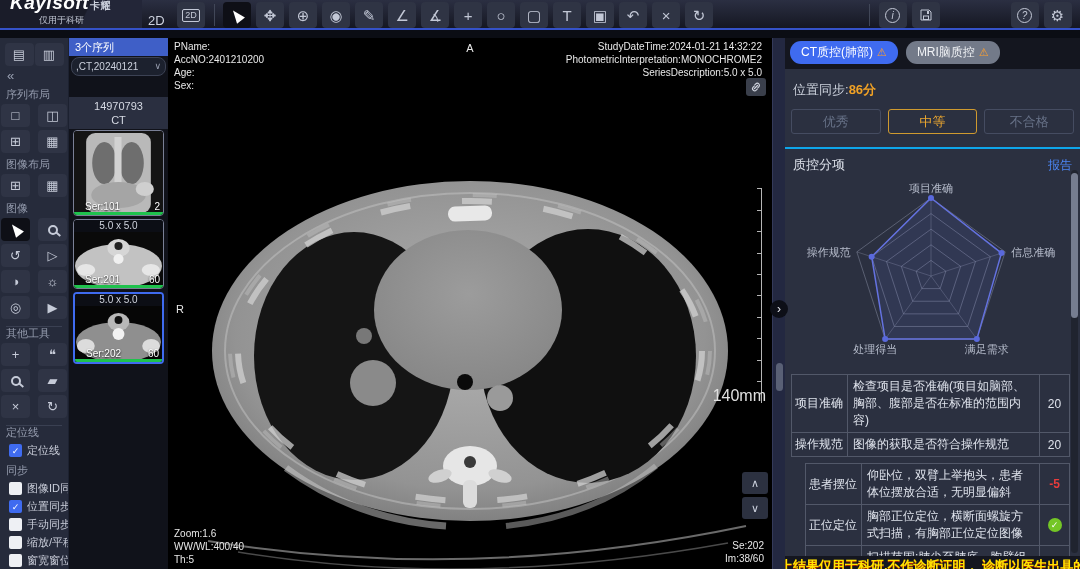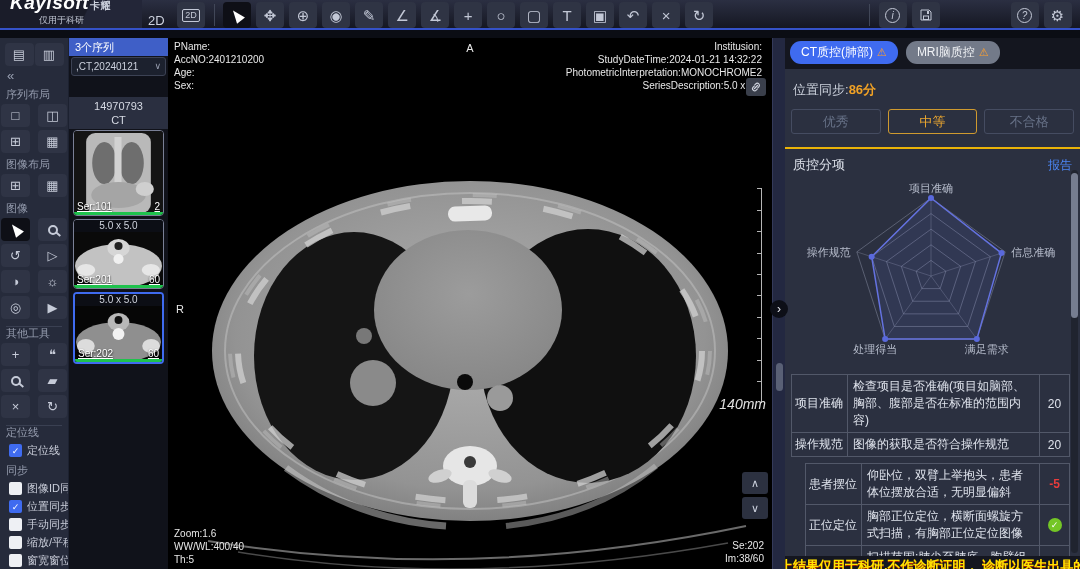--- a/index.html
+++ b/index.html
@@ -36,63 +36,63 @@
   .side-label.div{border-top:1px solid #3a4052;margin-top:7px;margin-right:6px;}
   .tool-grid{display:grid;grid-template-columns:repeat(2,29px);gap:3px 8px;justify-content:center;}
   .chk-row{display:flex;align-items:center;gap:5px;padding:1px 0 1px 9px;margin:1px 0;}
   .chk{width:13px;height:13px;border-radius:2px;background:#eef0f4;color:#fff;font-size:9px;display:flex;align-items:center;justify-content:center;flex:none;}
   .chk.on{background:#3f6bf0;}
   .chk-label{font-size:11px;color:#c9cdd9;white-space:nowrap;}
 
   
   .series-panel{position:absolute;top:38px;left:68px;width:100px;bottom:0;background:#10121a;border-left:1px solid #1c2130;}
   .series-header{height:18px;line-height:18px;background:#3f5fc7;color:#fff;font-size:11px;padding-left:6px;}
-  .series-select{height:19px;margin:1px 2px;border:1px solid #3c4254;border-radius:3px;background:#1c212e;color:#ccd1dd;font-size:10px;display:flex;align-items:center;padding:0 4px;justify-content:space-between;}
+  .series-select{height:19px;margin:1px 2px;border:1px solid #3c4254;border-radius:8px;background:#1c212e;color:#ccd1dd;font-size:10px;display:flex;align-items:center;padding:0 4px;justify-content:space-between;}
   .series-group-header{margin-top:21px;background:#2a2f40;color:#d5d9e3;font-size:11px;text-align:center;padding:2px 0;line-height:14px;}
   .thumbs{padding:1px 4px;}
   .thumb-card{position:relative;border:1px solid #7a8096;border-radius:4px;overflow:hidden;background:#000;margin-bottom:3px;}
   .thumb-card.selected{border:2px solid #3f6bf0;}
   .thumb-title{font-size:10px;text-align:center;background:#0c0e15;color:#d0d4de;height:12px;line-height:12px;}
   .thumb-img{display:block;width:100%;}
-  .thumb-overlay{position:absolute;bottom:3px;left:0;right:0;display:flex;justify-content:space-between;padding:0 3px;font-size:10px;color:#fff;text-shadow:0 1px 2px #000;text-decoration:underline;}
+  .thumb-overlay{position:absolute;bottom:3px;left:8px;right:0;display:flex;justify-content:space-between;padding:0 3px;font-size:10px;color:#fff;text-shadow:0 1px 2px #000;}
   .thumb-bar{position:absolute;bottom:0;left:0;right:0;height:3px;background:#1fc24d;}
 
   
   .viewport{position:absolute;top:38px;left:168px;width:604px;bottom:0;background:#000;overflow:hidden;}
   .ovl{position:absolute;font-size:10px;color:#e8e8e8;line-height:13px;text-shadow:0 1px 2px #000;z-index:3;}
   .ovl.tl{top:2px;left:6px;}
   .ovl.tr{top:2px;right:10px;text-align:right;}
   .ovl.bl{bottom:3px;left:6px;}
   .ovl.br{bottom:4px;right:8px;text-align:right;}
   .orient{position:absolute;font-size:11px;color:#e8e8e8;z-index:3;text-shadow:0 1px 2px #000;}
   .orient.top{top:4px;left:50%;transform:translateX(-50%);}
   .orient.left{top:265px;left:8px;}
   .link-btn{position:absolute;top:40px;right:6px;width:20px;height:18px;background:#3a3f4b;border-radius:3px;display:flex;align-items:center;justify-content:center;z-index:3;}
   .ruler{position:absolute;right:10px;top:150px;height:215px;width:5px;border-right:1px solid #b5b5b5;background:repeating-linear-gradient(to bottom,#b5b5b5 0 1px,transparent 1px 21.5px);z-index:3;}
-  .ruler-label{position:absolute;right:6px;top:358px;font-size:14px;color:#e0e0e0;z-index:3;font-style:italic;}
+  .ruler-label{position:absolute;right:6px;top:349px;font-size:16px;color:#e0e0e0;z-index:3;}
   .steppers{position:absolute;right:4px;top:434px;display:flex;flex-direction:column;gap:3px;z-index:3;}
   .step-btn{width:26px;height:22px;background:#2c3140;border-radius:3px;color:#cdd2de;font-size:11px;display:flex;align-items:center;justify-content:center;}
 
   
   .strip{position:absolute;top:38px;left:772px;width:13px;bottom:0;background:#232841;border-left:1px solid #343a5a;z-index:4;}
   .expand-btn{position:absolute;left:-3px;top:262px;width:18px;height:18px;border-radius:50%;background:#0d0f17;color:#e8eaf0;font-size:12px;display:flex;align-items:center;justify-content:center;}
   .strip-thumb{position:absolute;left:3px;top:325px;width:7px;height:28px;border-radius:4px;background:#596075;}
 
   
   .qc{position:absolute;top:38px;left:785px;right:0;bottom:0;background:#2b3040;}
   .qc-tabs{background:#14161f;padding:3px 5px 5px 5px;display:flex;gap:8px;align-items:center;}
   .qc-tab{border-radius:11px;padding:3px 11px;font-size:12px;color:#f0f2f5;background:#737a89;display:flex;align-items:center;gap:4px;white-space:nowrap;}
   .qc-tab.active{background:#3f6bf0;color:#fff;}
   .warn{color:#ff9f2e;font-size:11px;}
   .qc-score{margin:12px 0 10px 8px;font-size:13px;color:#ccd1dc;}
   .qc-score b{color:#f0a125;font-weight:bold;}
   .qc-grades{display:flex;gap:7px;padding:0 6px;}
   .grade-btn{flex:1;height:25px;border:1px solid #454c61;border-radius:3px;font-size:13px;color:#667086;display:flex;align-items:center;justify-content:center;background:transparent;}
   .grade-btn.selected{border-color:#cf9a2f;color:#efa92f;}
-  .qc-subheader{margin-top:13px;border-top:2px solid #eab308;padding:7px 8px 0 8px;display:flex;justify-content:space-between;align-items:center;}
+  .qc-subheader{margin-top:13px;border-top:2px solid #0ea5e9;padding:7px 8px 0 8px;display:flex;justify-content:space-between;align-items:center;}
   .qc-subtitle{font-size:13px;color:#dde1ea;}
   .qc-report{font-size:12px;color:#4c86f5;}
   .qc-radar{margin-top:2px;height:196px;position:relative;}
   .qc-table{margin:2px 10px 0 6px;font-size:12px;color:#dfe3ec;}
   .qc-tbl{border:1px solid #525869;}
   .qc-tbl.nested{margin:6px 0 0 14px;}
   .qc-row{display:flex;align-items:stretch;}
   .qc-row + .qc-row{border-top:1px solid #525869;}
   .qc-cell-name{width:56px;padding:3px 2px 3px 3px;border-right:1px solid #525869;display:flex;align-items:center;flex:none;}
   .qc-cell-desc{flex:1;padding:3px 5px;line-height:17px;}
@@ -410,21 +410,20 @@
       <path d="M 118 430 q 70 52 160 58" stroke="#cfcfcf" stroke-width="7" opacity="0.5" fill="none"></path>
       <path d="M 488 428 q -60 50 -150 60" stroke="#c8c8c8" stroke-width="6" opacity="0.45" fill="none"></path>
     </svg>
     <div class="ovl tl">
         <div>PName:</div>
         <div>AccNO:2401210200</div>
         <div>Age:</div>
         <div>Sex:</div>
       </div>
     <div class="ovl tr">
-        <div>Institusion:</div>
         <div>StudyDateTime:2024-01-21 14:32:22</div>
         <div>PhotometricInterpretation:MONOCHROME2</div>
         <div>SeriesDescription:5.0 x 5.0</div>
       </div>
     <div class="orient top">A</div>
     <div class="orient left">R</div>
     <div class="link-btn">
       <svg width="12" height="12" viewBox="0 0 12 12">
           <path d="M4.5 7.5 L7.5 4.5 M4.8 3.8 l1-1 a2.1 2.1 0 0 1 3 3 l-1 1 M7.2 8.2 l-1 1 a2.1 2.1 0 0 1 -3 -3 l1-1" stroke="#cfd3dd" fill="none" stroke-width="1.2" stroke-linecap="round"></path>
         </svg>

